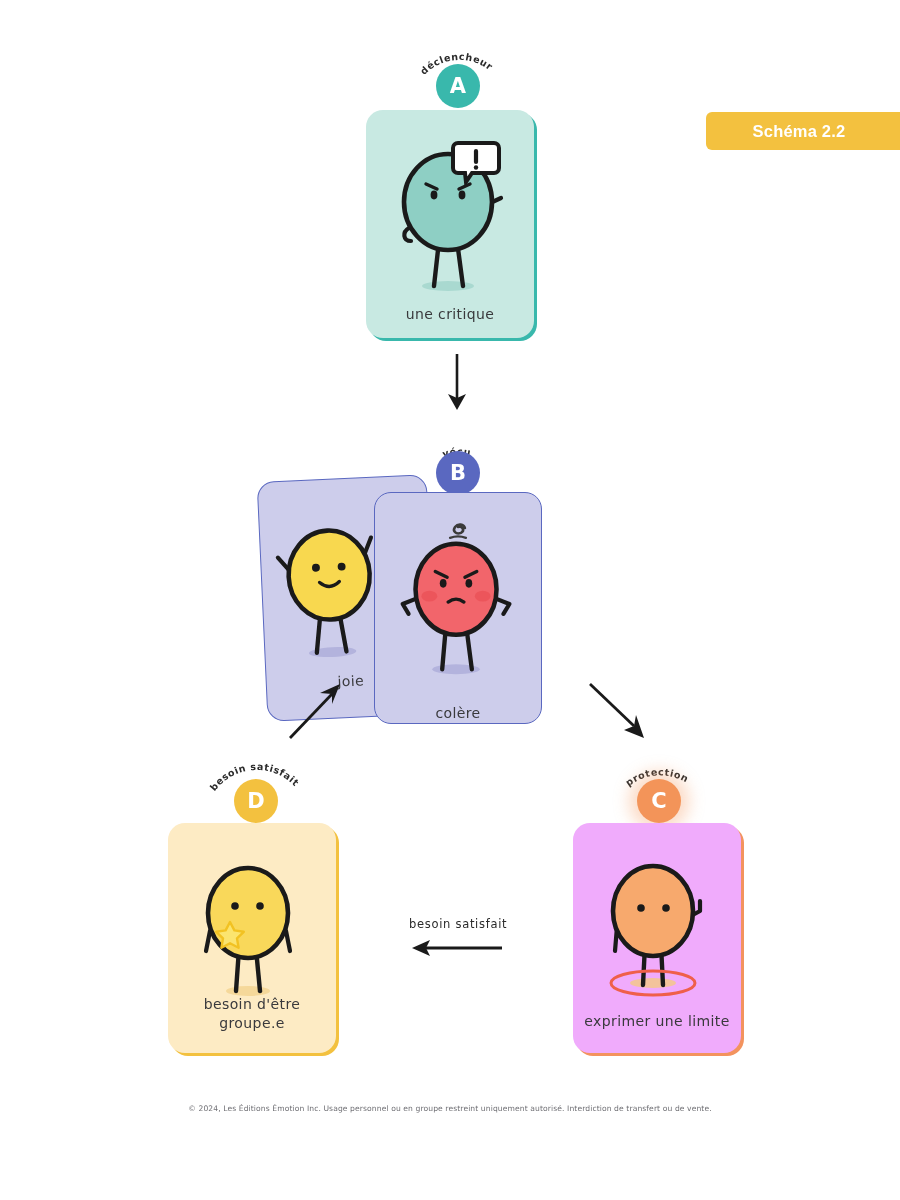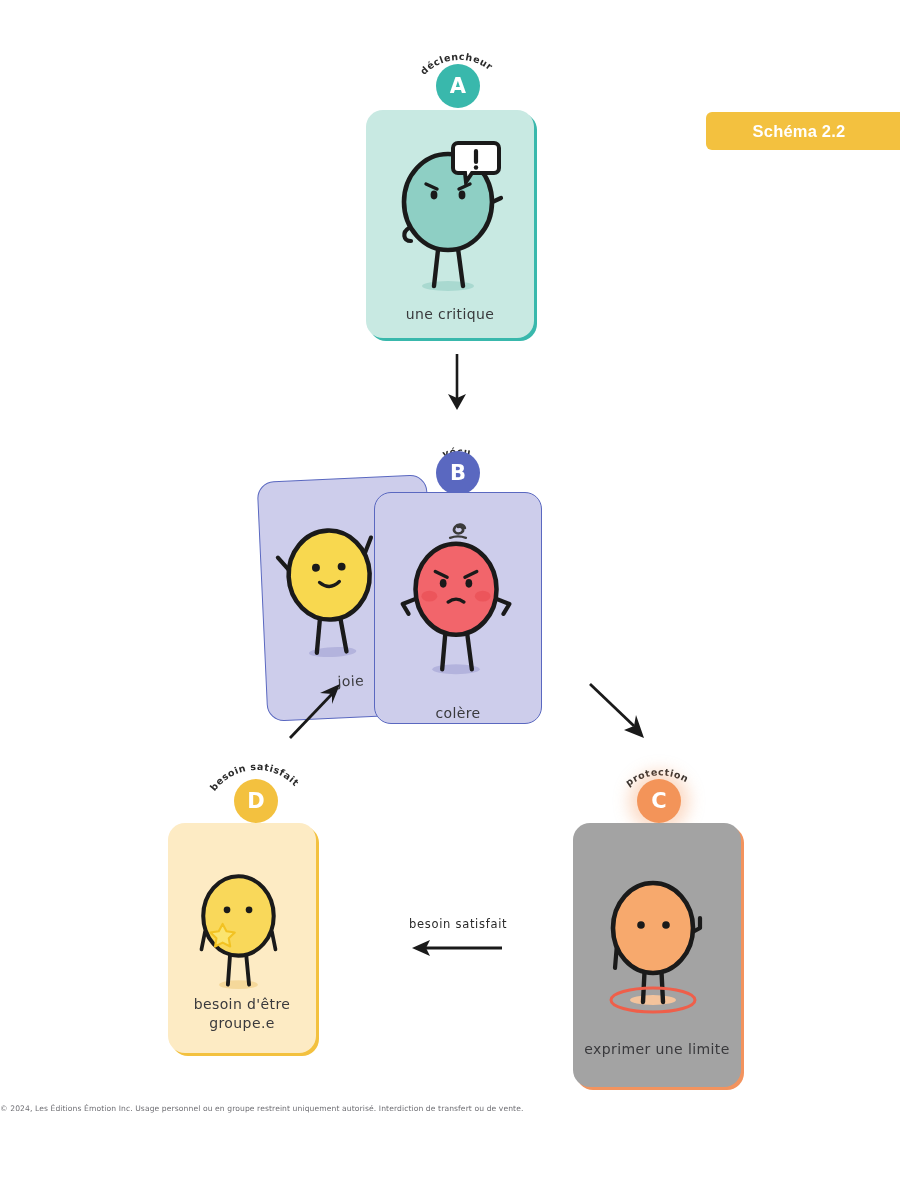--- a/index.html
+++ b/index.html
@@ -79,49 +79,50 @@
     border-radius: 17px;
     padding-bottom: 26px;
     transform: rotate(-2.6deg);
   }
   #card-colere {
     left: 374px; top: 492px; width: 168px; height: 232px;
     background: #cdcdeb;
     border: 1.6px solid #5a68c0;
   }
   #card-d {
-    left: 168px; top: 823px; width: 148px; height: 230px;
+    left: 168px; top: 823px; width: 168px; height: 230px;
     background: #fdebc4;
     box-shadow: 3px 3px 0 0 #f3c13f;
     padding-bottom: 20px;
   }
   #card-c {
-    left: 573px; top: 823px; width: 168px; height: 264px;
-    background: #a3a3a3;
+    left: 573px; top: 823px; width: 168px; height: 230px;
+    background: #f0abfc;
     box-shadow: 3px 3px 0 0 #f3935e;
-    padding-bottom: 28px;
+    padding-bottom: 22px;
   }
 
   
   .connector { position: absolute; }
   .arrow-label {
     position: absolute;
     font-family: "DejaVu Sans", sans-serif;
     font-size: 11.5px; color: #2b2b2b;
     letter-spacing: .7px; white-space: nowrap;
   }
   #arrow-ab { left: 432px; top: 352px; width: 50px; height: 62px; }
   #arrow-bc { left: 584px; top: 678px; width: 66px; height: 66px; }
   #arrow-db { left: 280px; top: 678px; width: 66px; height: 66px; }
   #arrow-cd { left: 408px; top: 936px; width: 98px; height: 24px; }
   #label-cd { left: 409px; top: 917px; }
 
   
   .footer {
     position: absolute; left: 0; top: 1104px; width: 900px;
+    text-align: center;
     font-family: "DejaVu Sans", sans-serif;
     font-size: 7.6px; color: #6f6f74;
     letter-spacing: .1px;
   }
 </style>
 </head>
 <body>
 
 <div id="page">
 

